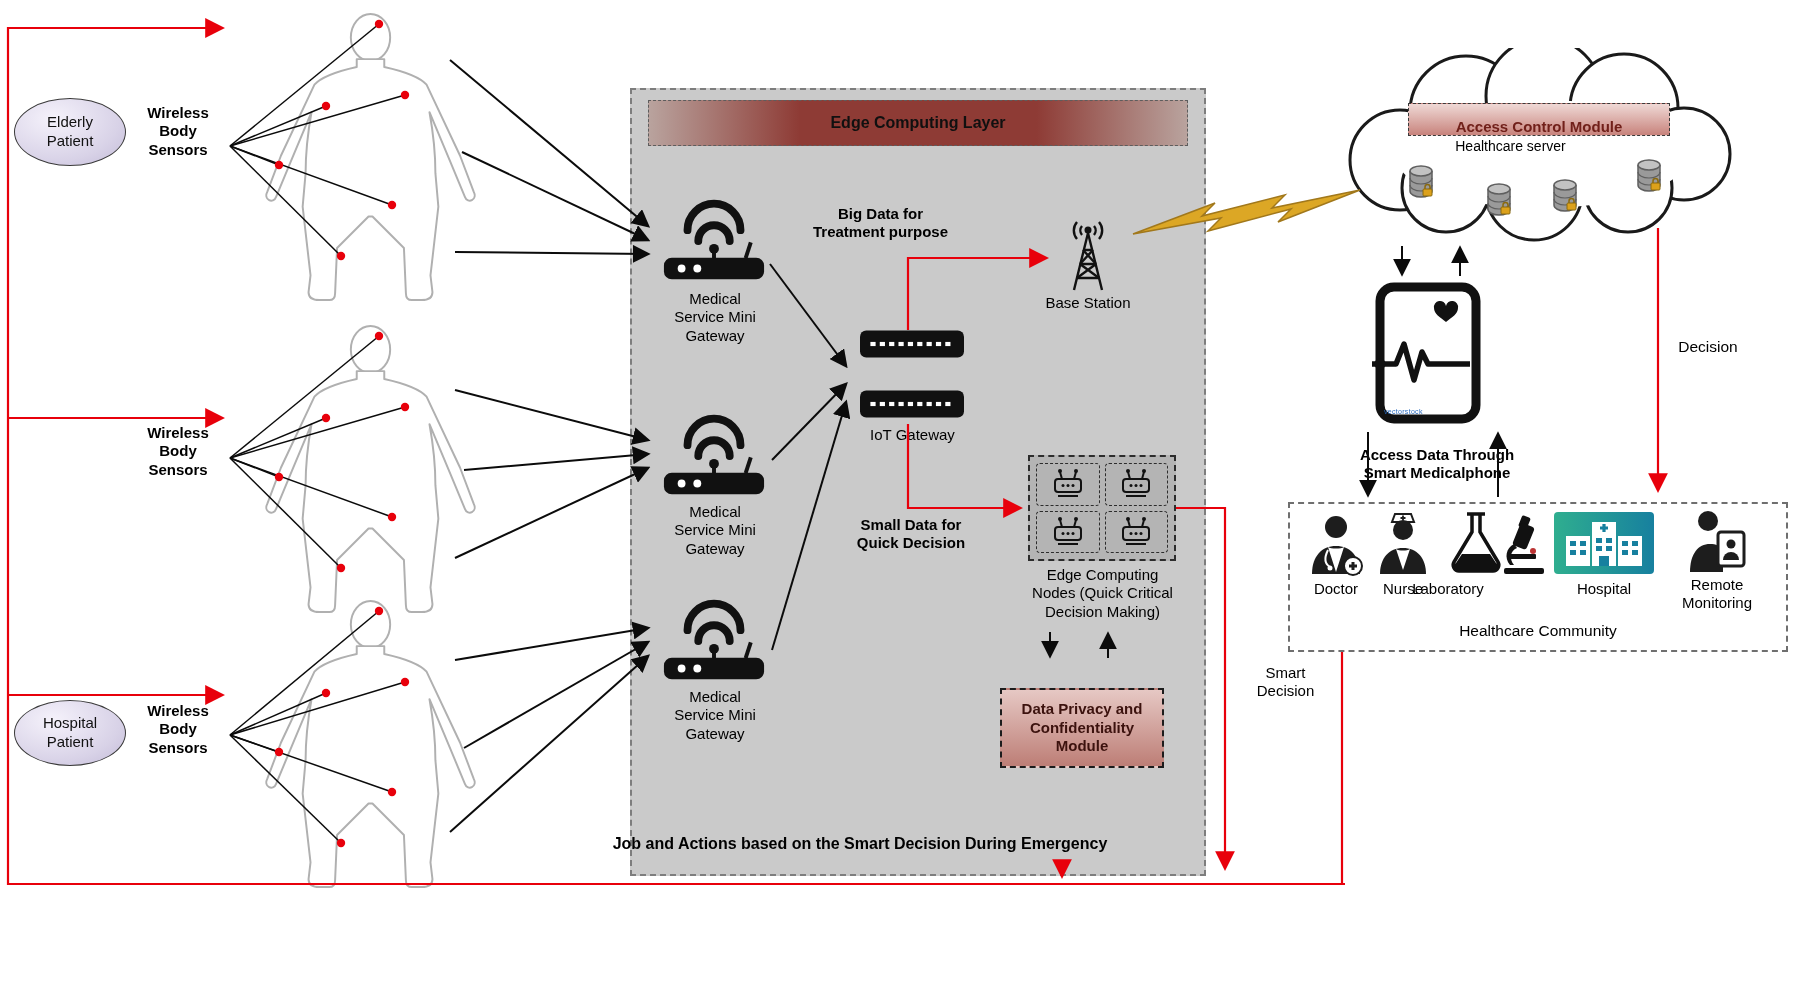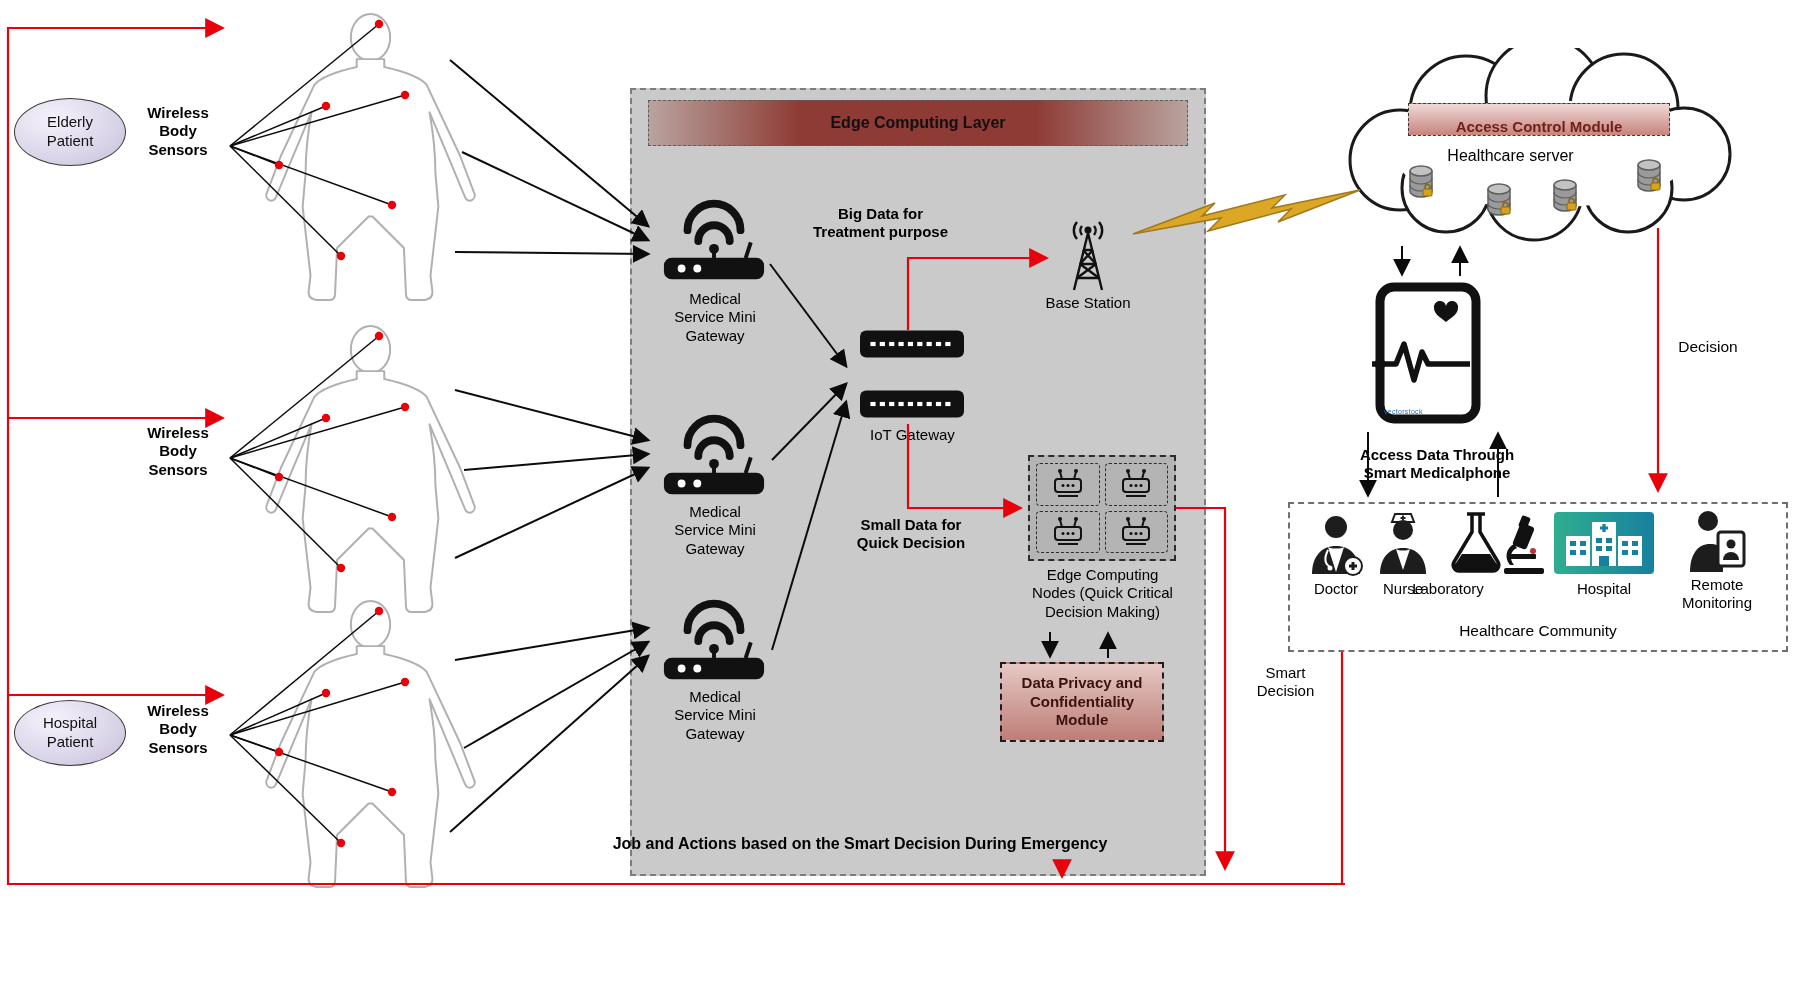--- a/index.html
+++ b/index.html
@@ -197,21 +197,21 @@
     <div class="node-cell">
         <svg width="40" height="32" viewBox="0 0 40 32">
           <use href="#nodefig"></use>
         </svg>
       </div>
   </div>
   <div class="abs lbl ml" style="left:1000px;top:566px;width:205px">Edge Computing
 Nodes (Quick Critical
 Decision Making)</div>
 
-  <div class="abs privacy-box ml" style="left:1000px;top:662px;width:164px;height:80px">
+  <div class="abs privacy-box ml" style="left:1000px;top:688px;width:164px;height:80px">
     <span class="ml">Data Privacy and
 Confidentiality
 Module</span>
   </div>
 
   <svg class="abs" style="left:1328px;top:48px" width="412" height="198" viewBox="0 0 412 198">
     <g stroke="#1a1a1a" stroke-width="3" fill="#fff">
       <circle cx="72" cy="112" r="50"></circle>
         <circle cx="138" cy="64" r="56"></circle>
         <circle cx="216" cy="48" r="58"></circle>
@@ -219,21 +219,21 @@
         <circle cx="356" cy="106" r="46"></circle>
         <circle cx="300" cy="140" r="44"></circle>
       <circle cx="206" cy="144" r="48"></circle>
         <circle cx="118" cy="140" r="44"></circle>
     </g>
     <ellipse cx="214" cy="106" rx="148" ry="54" fill="#fff"></ellipse>
   </svg>
   <div class="abs acm-box" style="left:1408px;top:103px;width:262px;height:33px">
     <span>Access Control Module</span>
   </div>
-  <div class="abs lbl" style="left:1428px;top:146px;width:165px;font-size:16px">Healthcare server</div>
+  <div class="abs lbl" style="left:1428px;top:138px;width:165px;font-size:14px">Healthcare server</div>
   <svg class="abs" style="left:1408px;top:164px" width="26" height="34" viewBox="0 0 26 34">
       <use href="#dbfig"></use>
     </svg>
   <svg class="abs" style="left:1486px;top:182px" width="26" height="34" viewBox="0 0 26 34">
       <use href="#dbfig"></use>
     </svg>
   <svg class="abs" style="left:1552px;top:178px" width="26" height="34" viewBox="0 0 26 34">
       <use href="#dbfig"></use>
     </svg>
   <svg class="abs" style="left:1636px;top:158px" width="26" height="34" viewBox="0 0 26 34">

